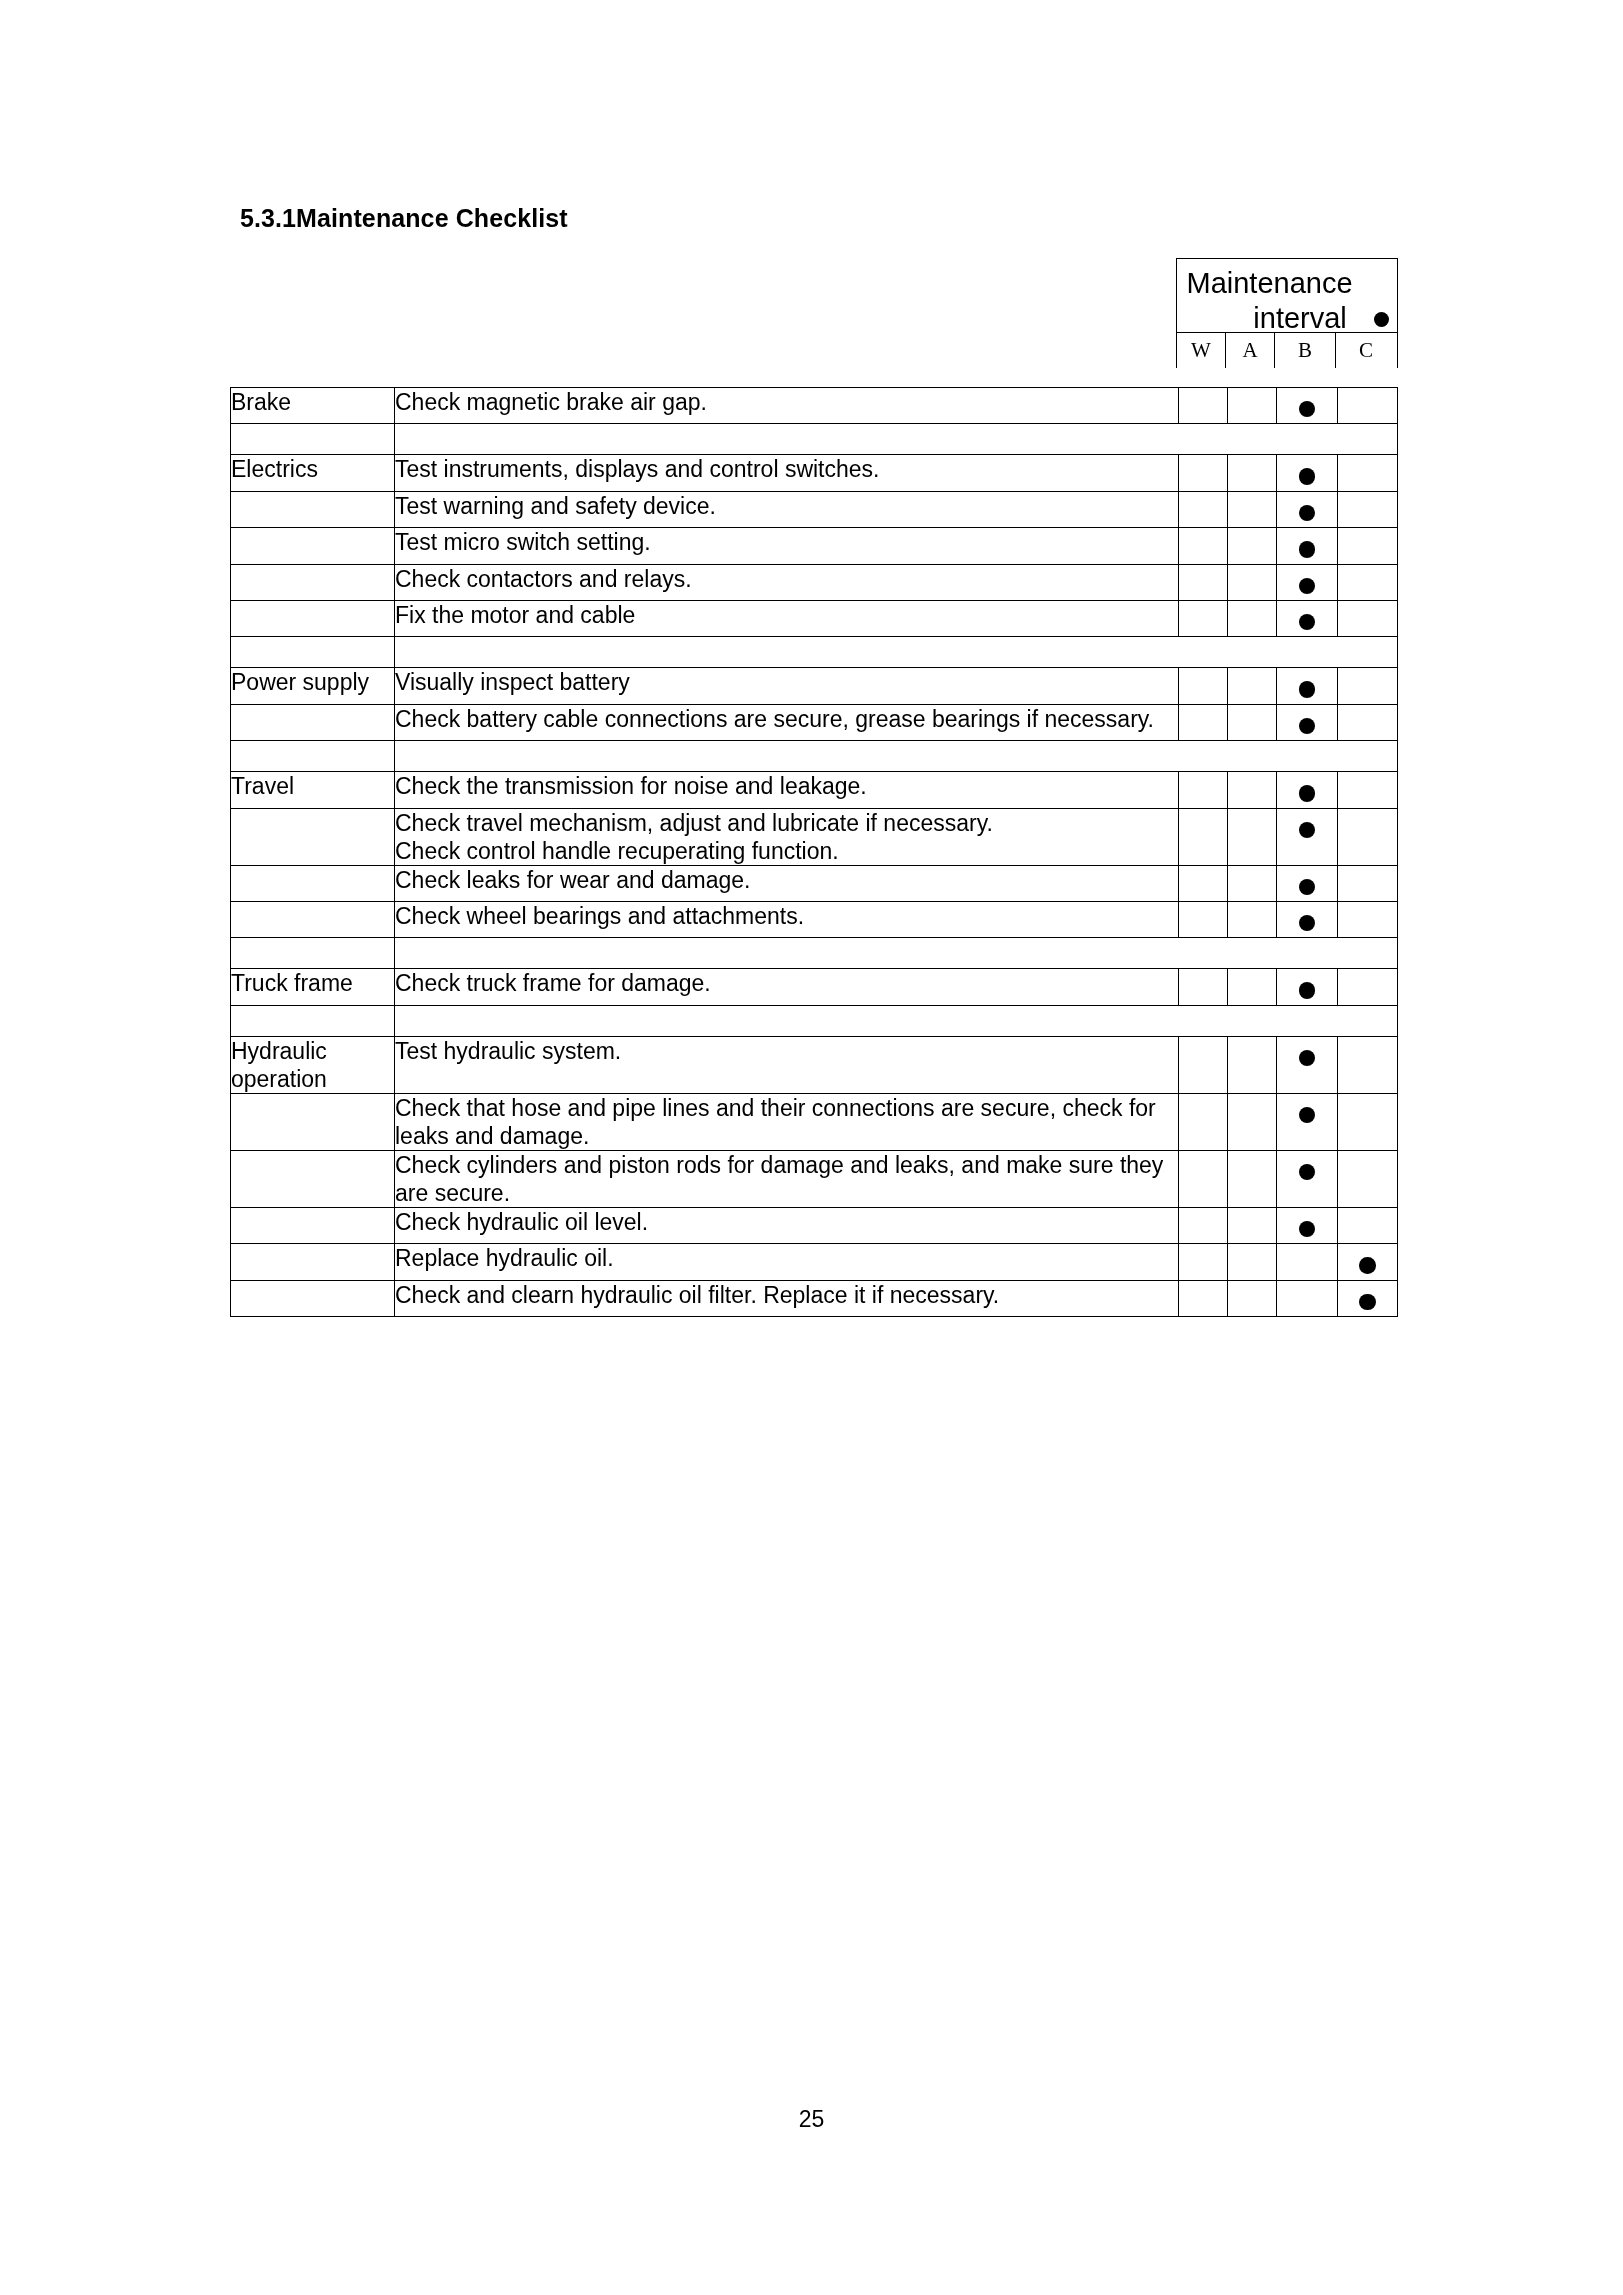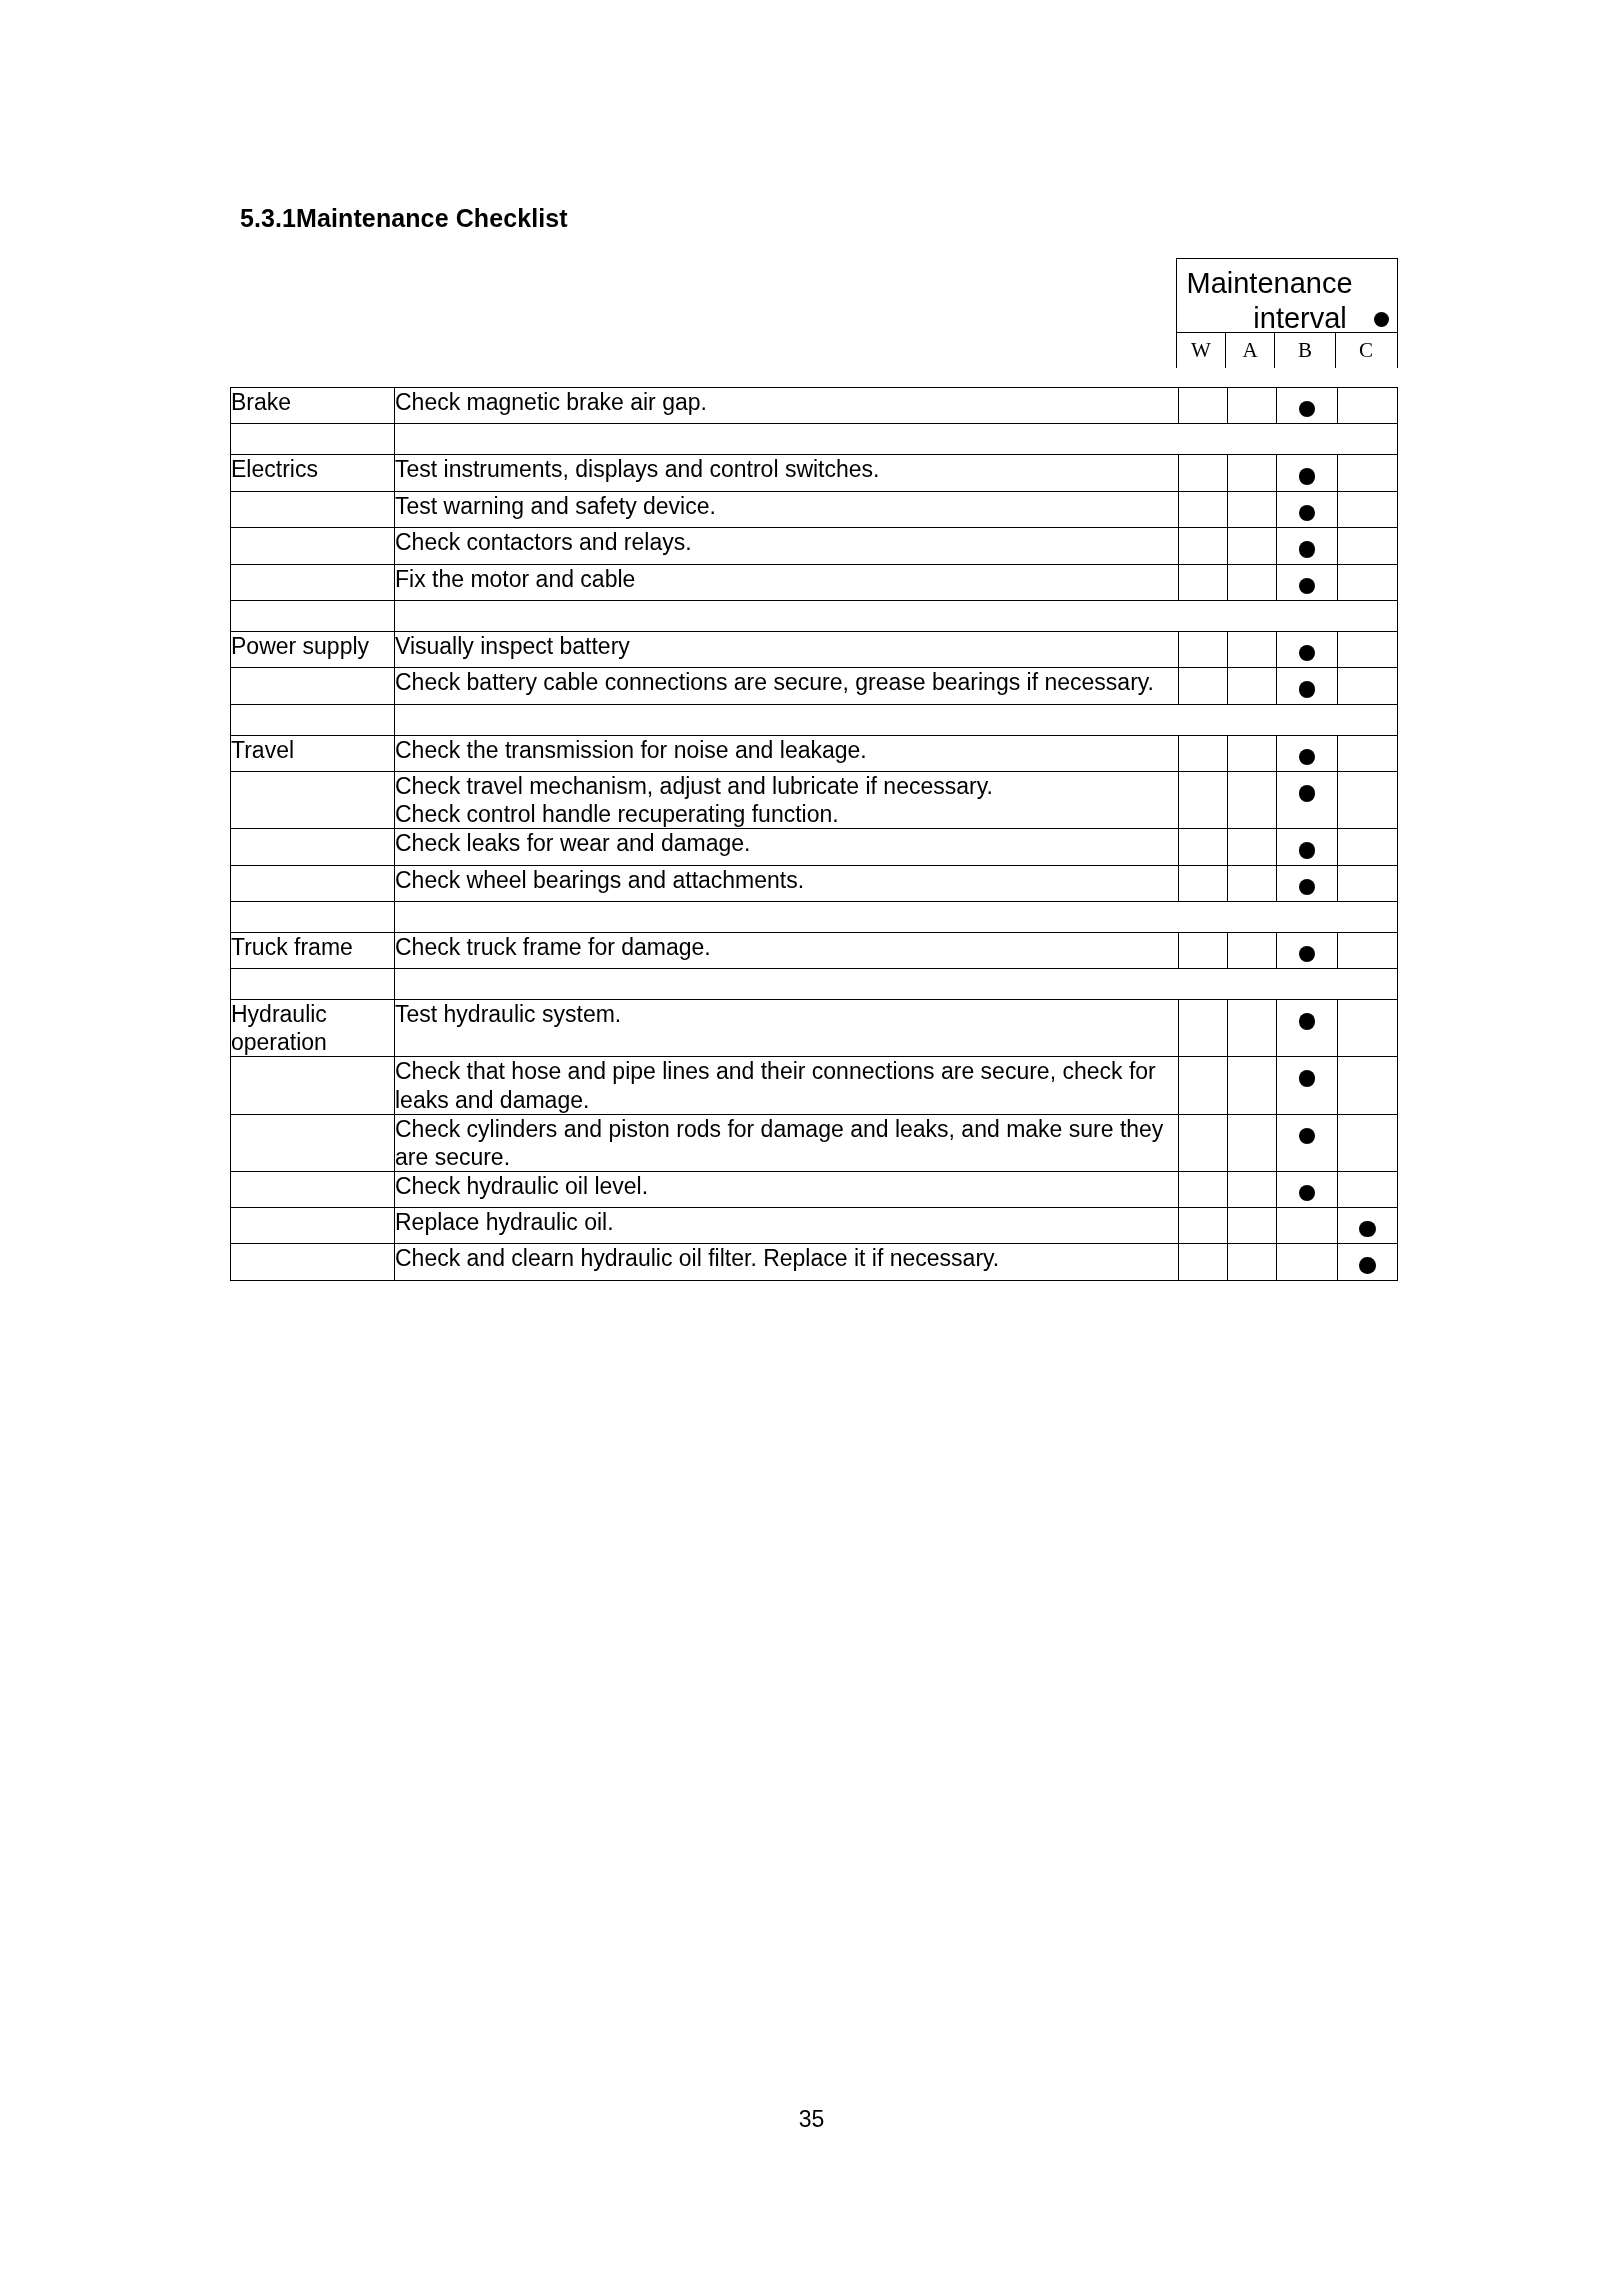--- a/index.html
+++ b/index.html
@@ -206,20 +206,28 @@
         <tr>
           <td class="cell-cat"></td>
           <td class="cell-task">Test warning and safety device.</td>
           <td class="mark"></td>
           <td class="mark"></td>
           <td class="mark"><span class="dot"></span></td>
           <td class="mark"></td>
         </tr>
         <tr>
           <td class="cell-cat"></td>
+          <td class="cell-task">Test micro switch setting.</td>
+          <td class="mark"></td>
+          <td class="mark"></td>
+          <td class="mark"><span class="dot"></span></td>
+          <td class="mark"></td>
+        </tr>
+        <tr>
+          <td class="cell-cat"></td>
           <td class="cell-task">Check contactors and relays.</td>
           <td class="mark"></td>
           <td class="mark"></td>
           <td class="mark"><span class="dot"></span></td>
           <td class="mark"></td>
         </tr>
         <tr>
           <td class="cell-cat"></td>
           <td class="cell-task">Fix the motor and cable</td>
           <td class="mark"></td>
@@ -343,16 +351,16 @@
           <td class="cell-cat"></td>
           <td class="cell-task justify">Check and clearn hydraulic oil filter. Replace it if necessary.</td>
           <td class="mark"></td>
           <td class="mark"></td>
           <td class="mark"></td>
           <td class="mark"><span class="dot"></span></td>
         </tr>
       </tbody>
   </table>
 
-  <div class="page-number">35</div>
+  <div class="page-number">25</div>
 
 </div>
 
 
 </body></html>

